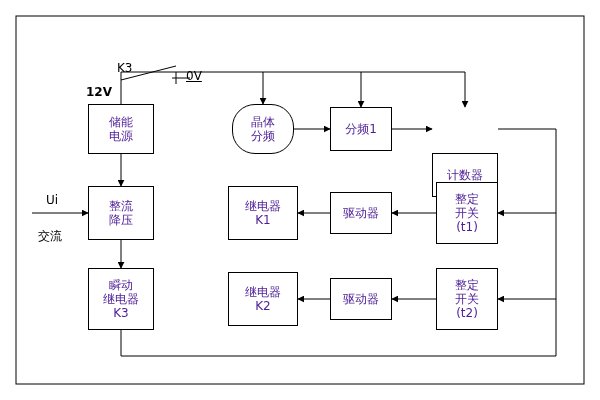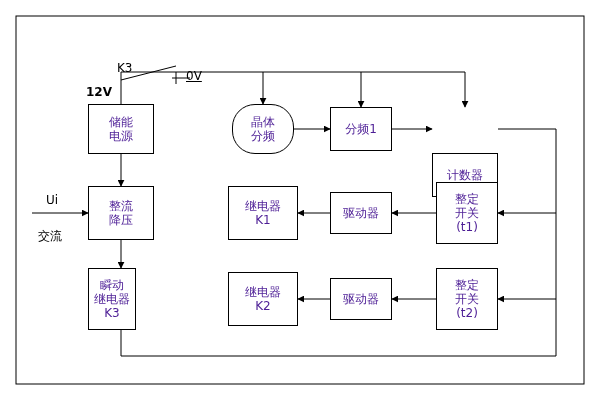--- a/index.html
+++ b/index.html
@@ -129,21 +129,21 @@
   <div class="box" style="left:330px;top:192px;width:62px;height:42px;">
     <span class="ln">驱动器</span>
   </div>
 
   <div class="box" style="left:436px;top:182px;width:62px;height:62px;">
     <span class="ln">整定</span>
     <span class="ln">开关</span>
     <span class="ln">(t1)</span>
   </div>
 
-  <div class="box" style="left:88px;top:268px;width:48px;height:62px;">
+  <div class="box" style="left:88px;top:268px;width:66px;height:62px;">
     <span class="ln">瞬动</span>
     <span class="ln">继电器</span>
     <span class="ln">K3</span>
   </div>
 
   <div class="box" style="left:228px;top:272px;width:70px;height:54px;">
     <span class="ln">继电器</span>
     <span class="ln">K2</span>
   </div>
 

